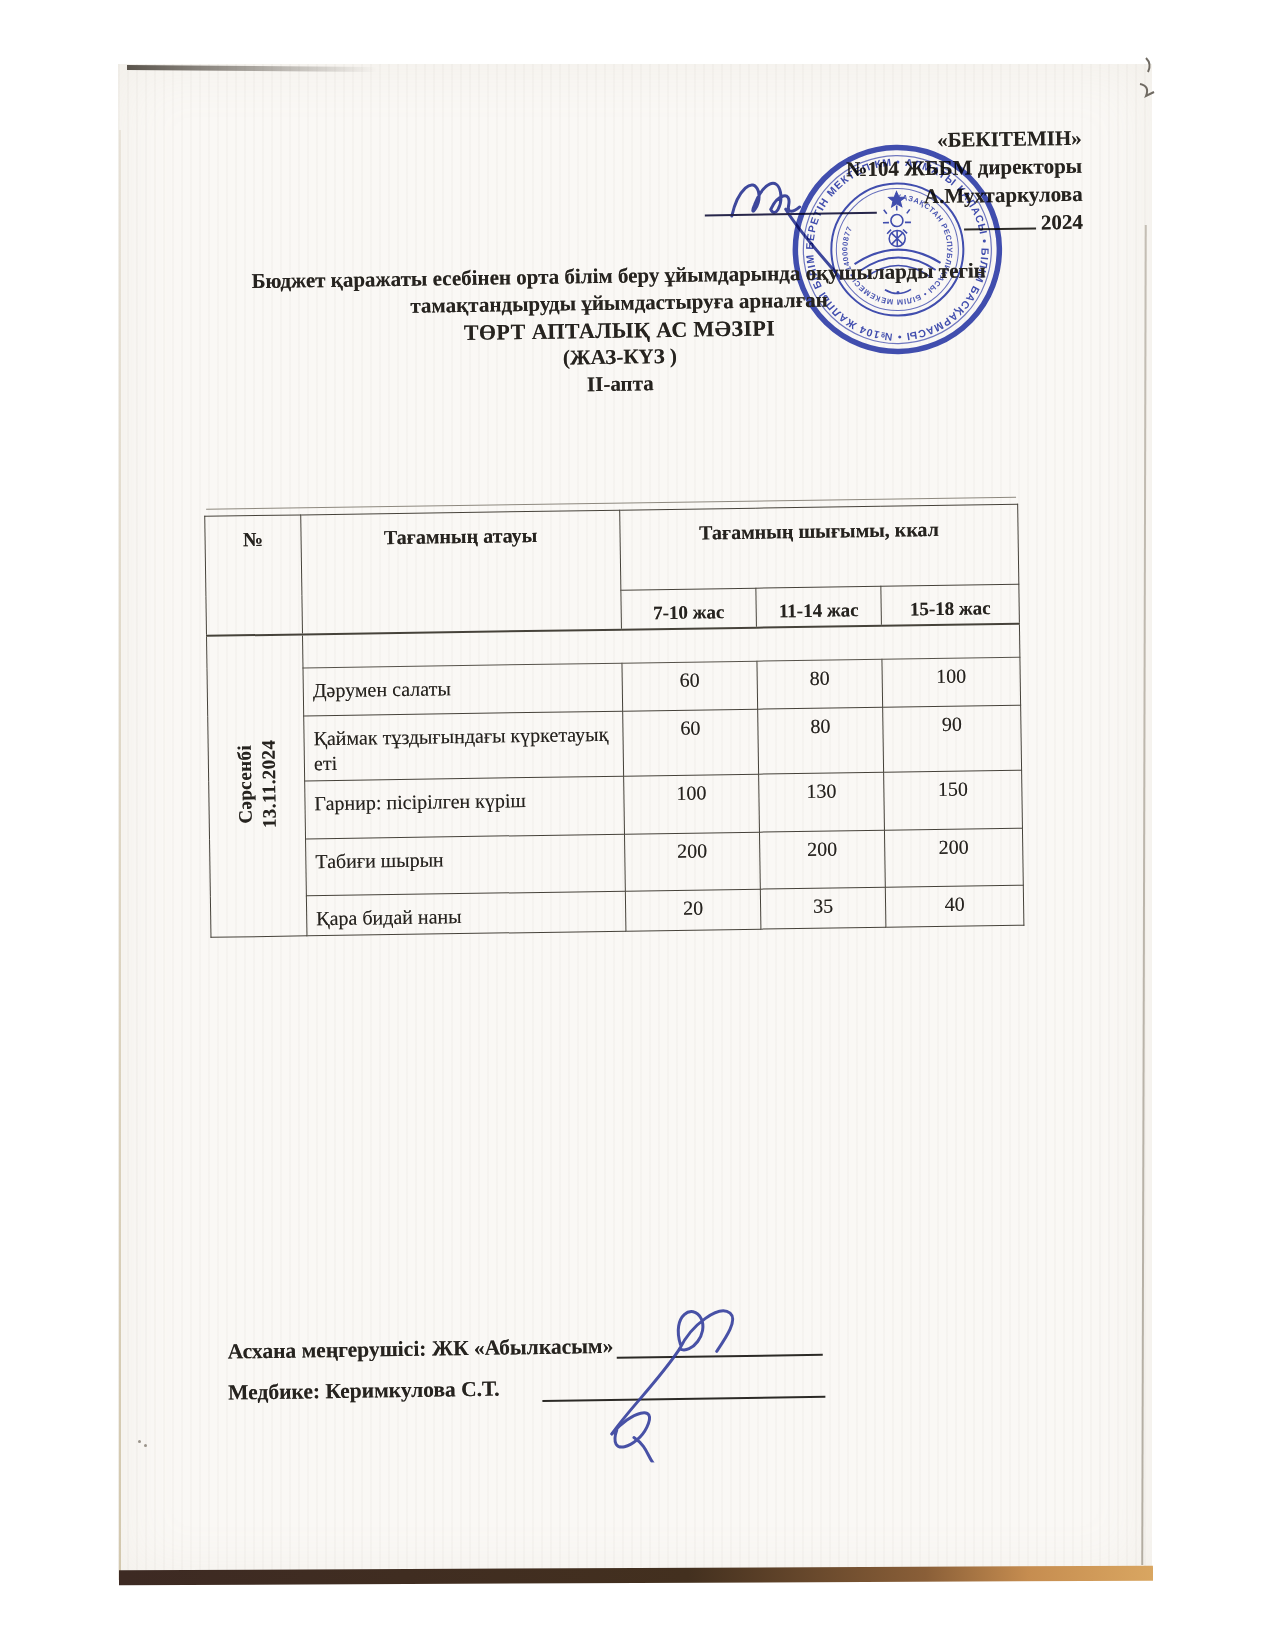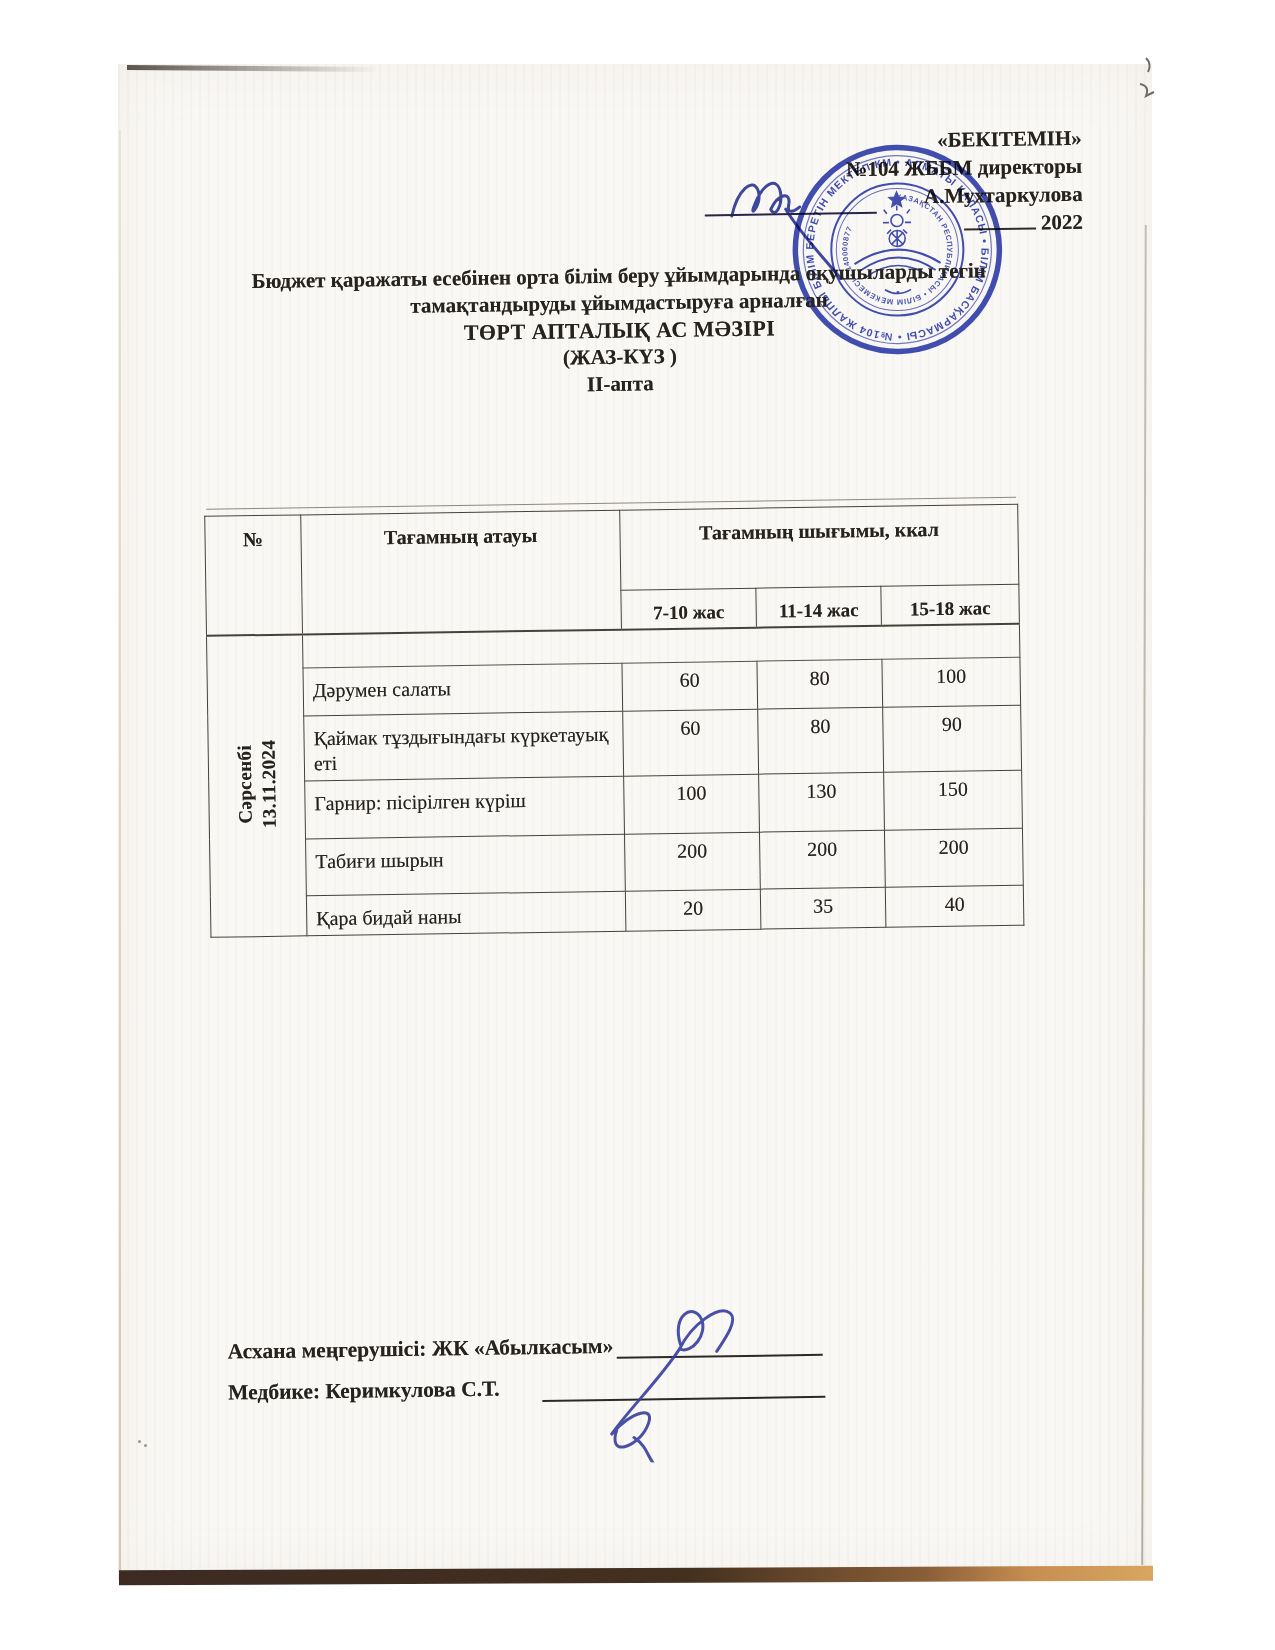--- a/index.html
+++ b/index.html
@@ -104,21 +104,21 @@
       <i></i>
       <i></i>
     </div>
 
   <div class="content">
 
     <div class="approval txt">
       <div>«БЕКІТЕМІН»</div>
       <div>№104 ЖББМ директоры</div>
       <div>А.Мухтаркулова</div>
-      <div class="year-row"><span class="blank"></span><span>2022</span></div>
+      <div class="year-row"><span class="blank"></span><span>2024</span></div>
     </div>
 
     <svg class="sig1" width="160" height="130" viewBox="0 0 160 130">
       <g stroke="#2e3894" stroke-width="3" fill="none" stroke-linecap="round" opacity="0.92">
         <path d="M6,50 C12,24 28,10 33,26 C36,40 22,54 29,39 C38,17 52,11 55,27 C57,41 49,53 45,44 C52,29 66,25 63,40 C61,49 68,47 74,42"></path>
         <path d="M60,44 C74,68 96,92 114,114"></path>
       </g>
     </svg>
     <div class="sig-underline"></div>
 

